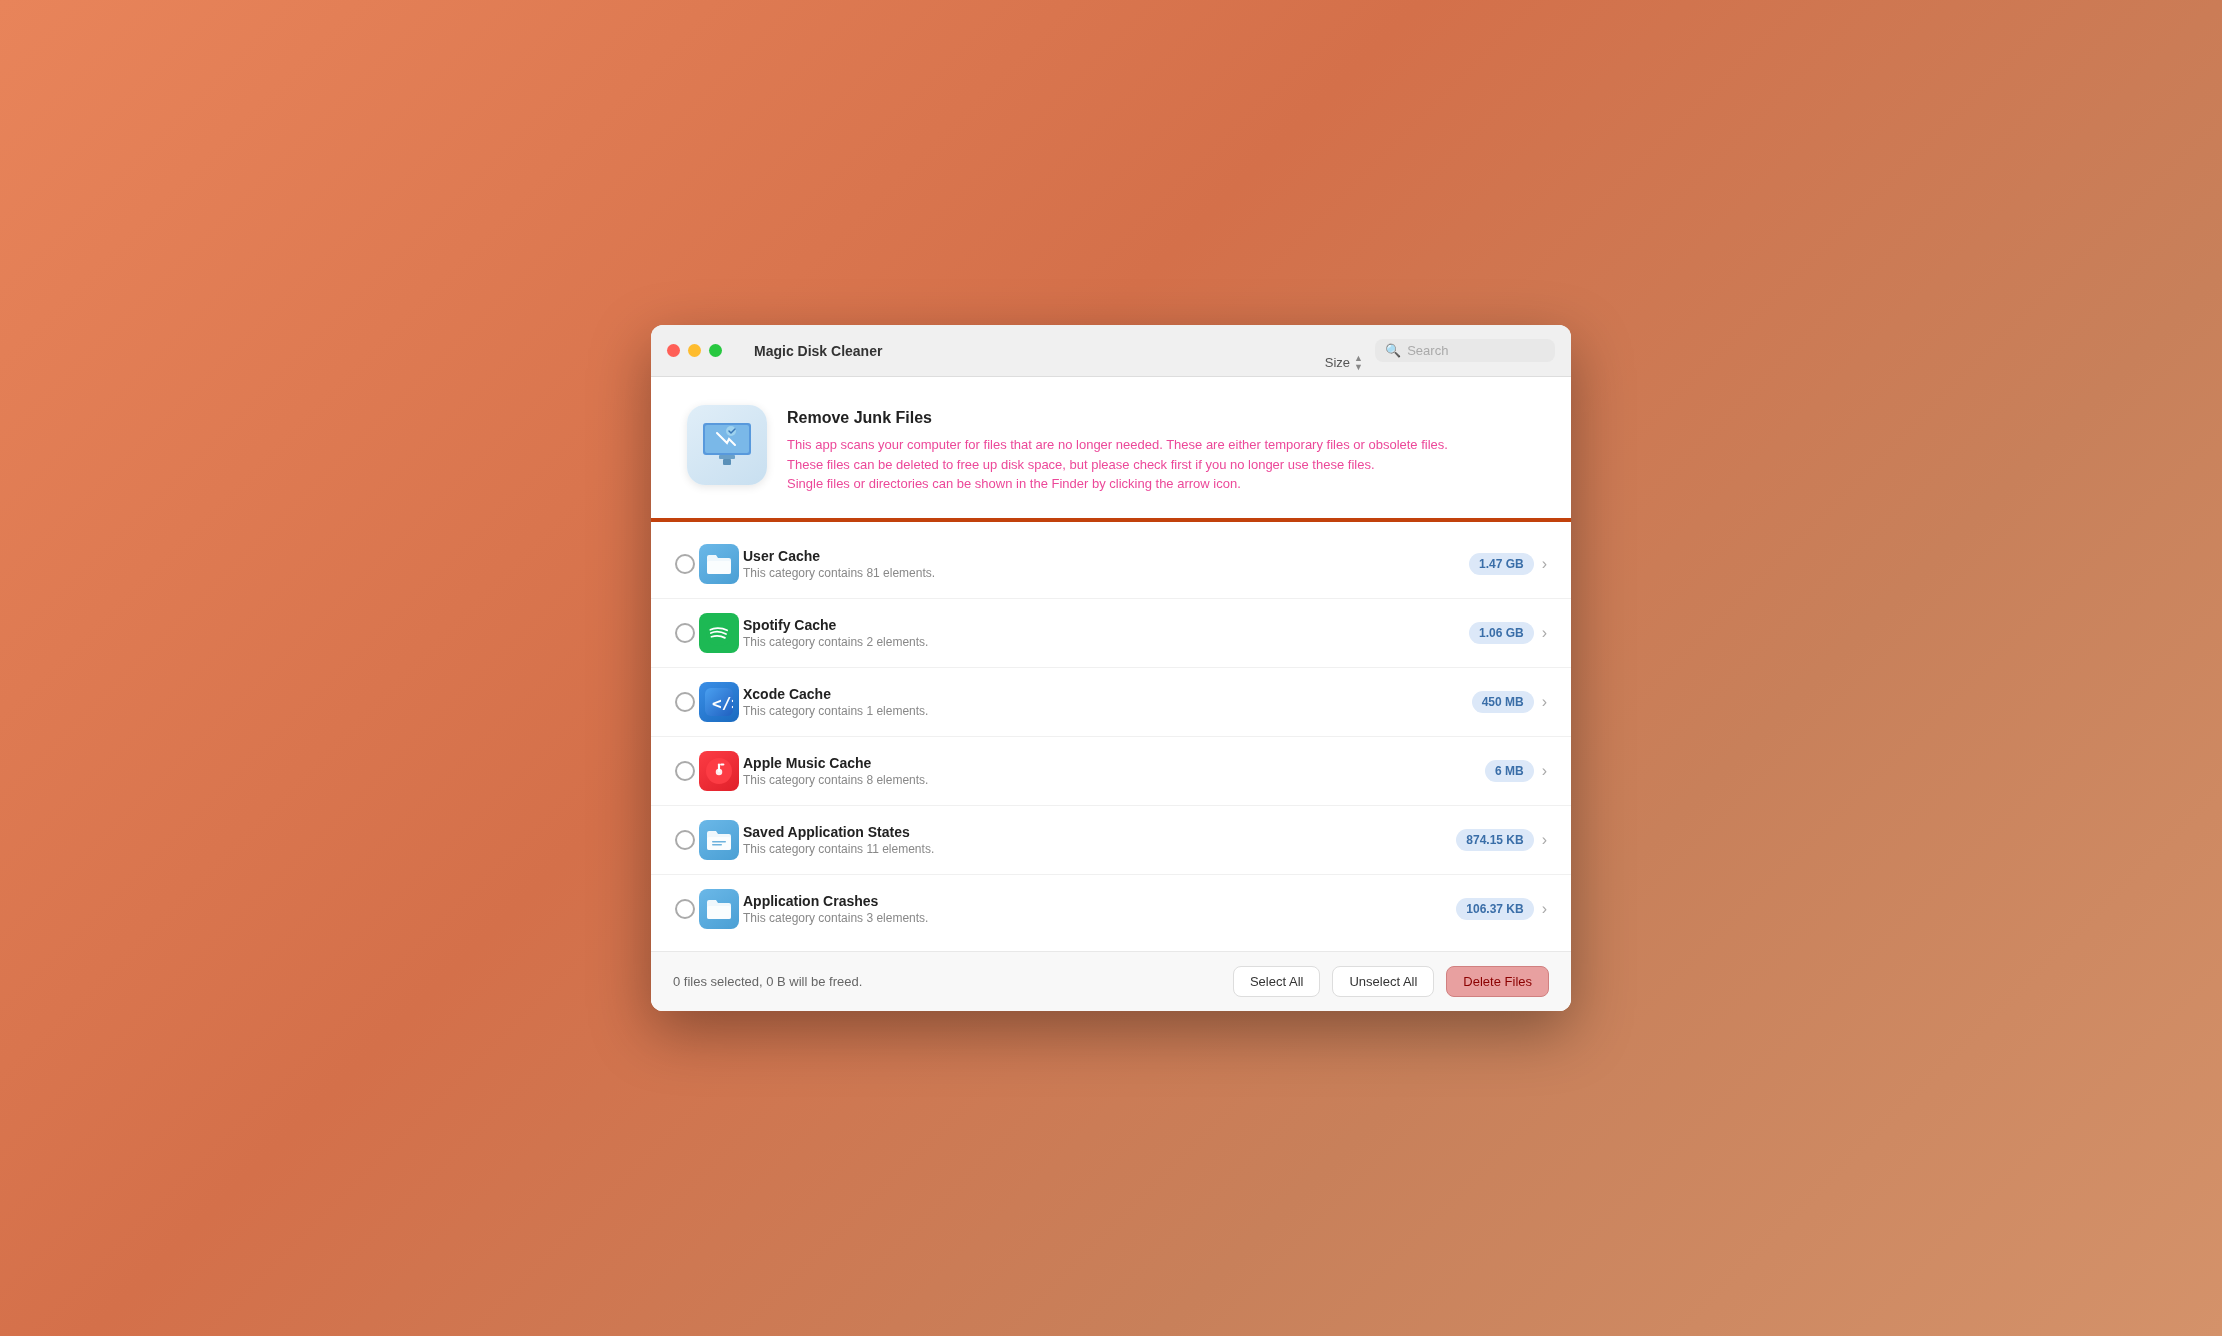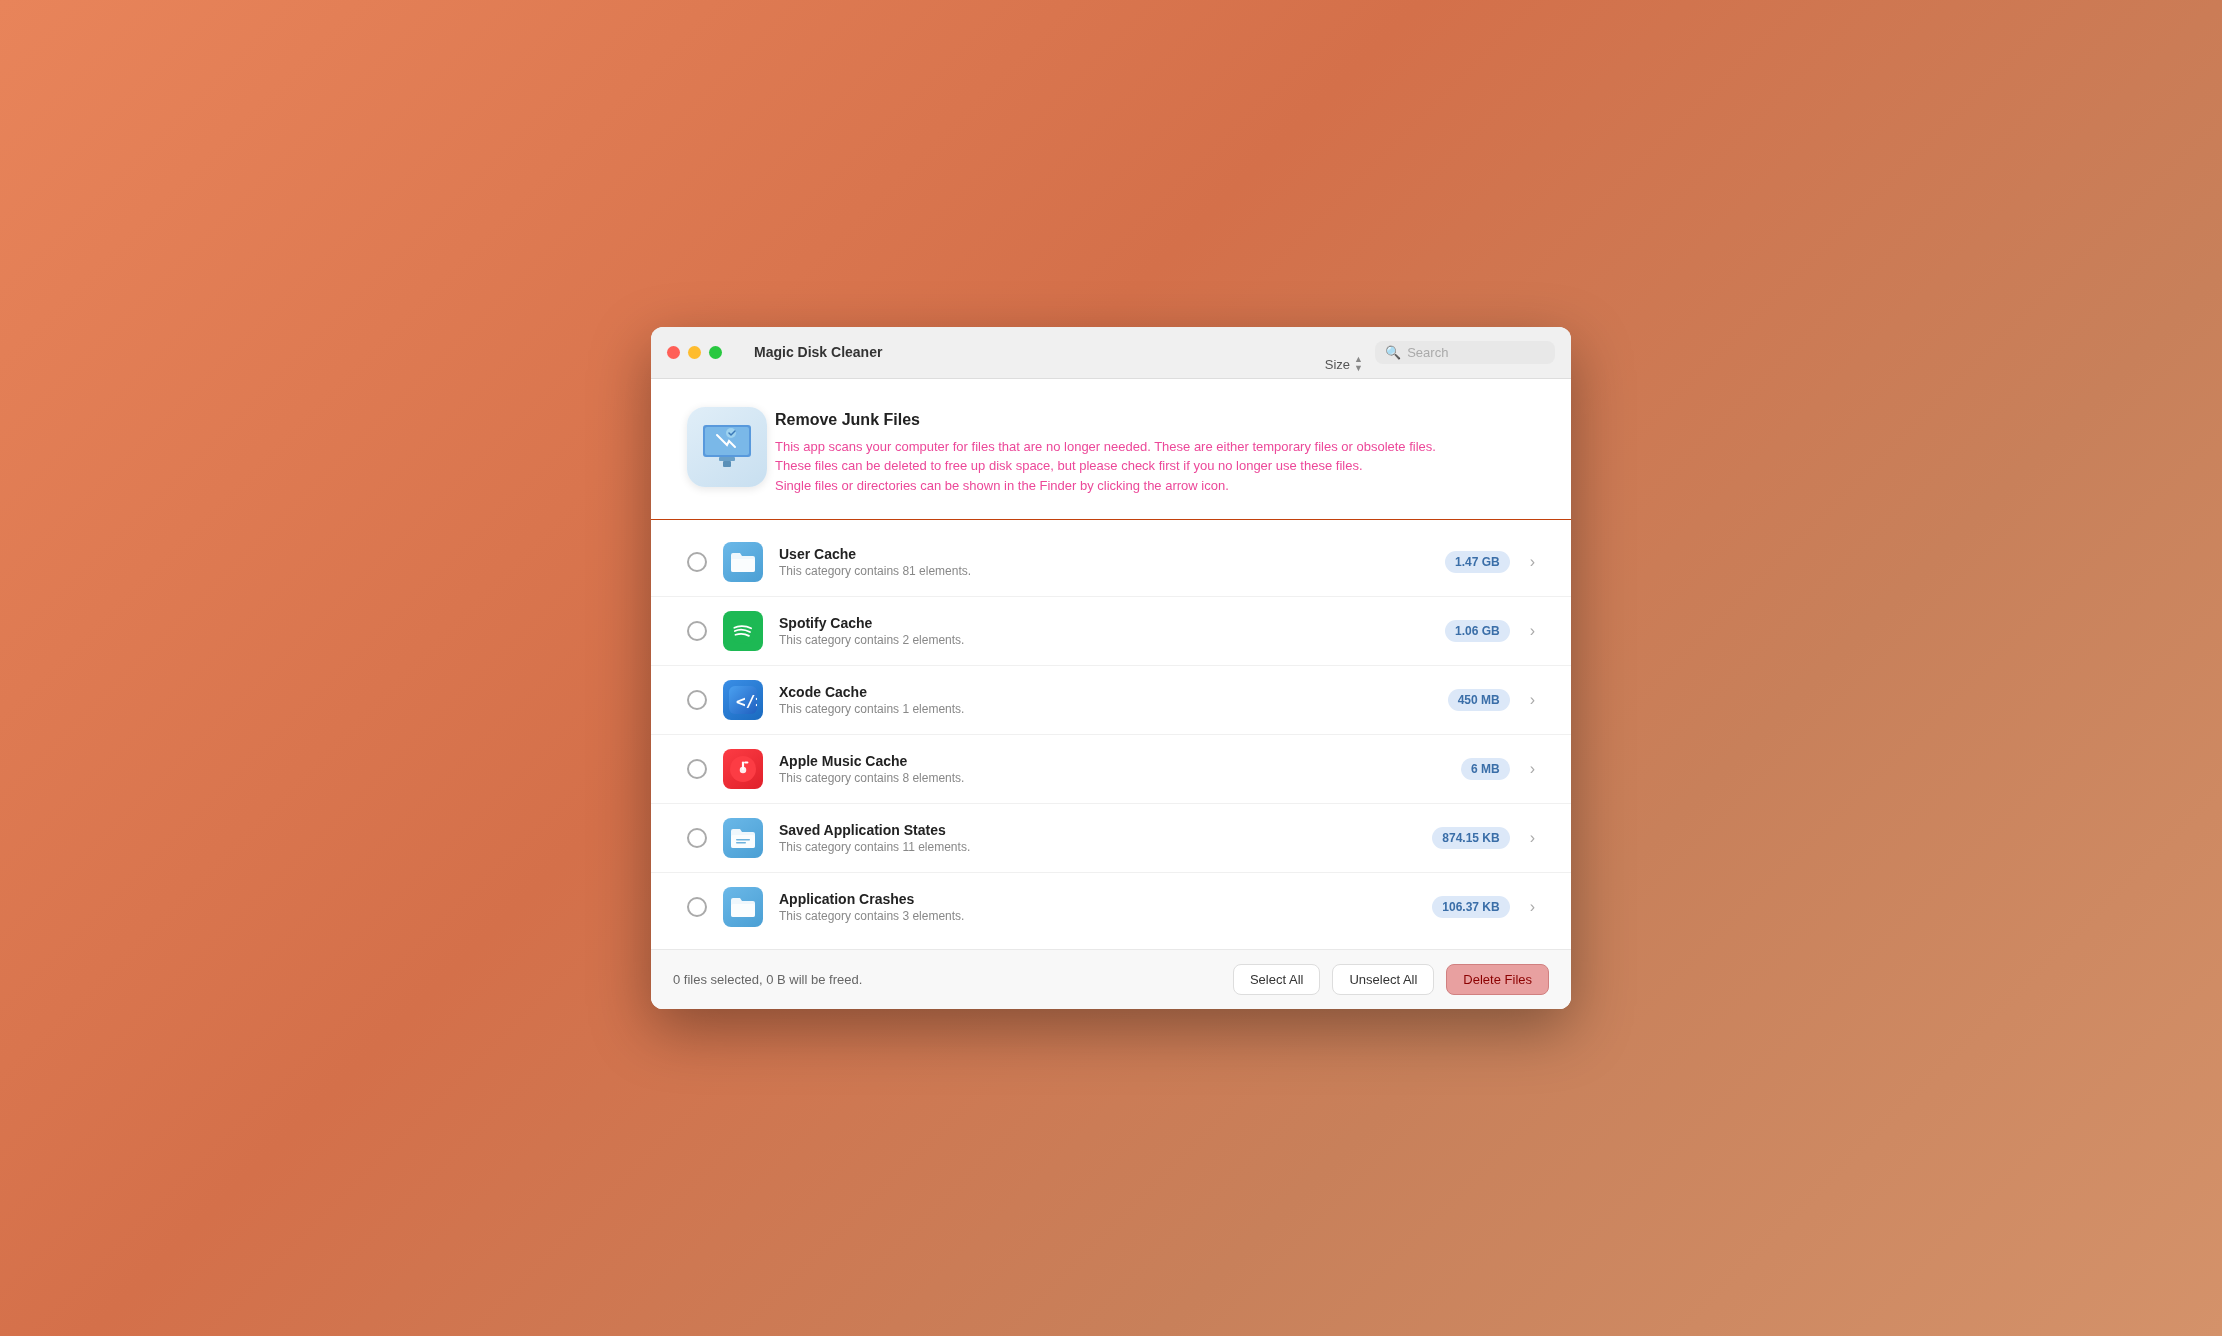--- a/index.html
+++ b/index.html
@@ -111,22 +111,22 @@
       background: #ffffff;
       margin: 0;
       padding: 0;
     }
 
     
     .app-header {
       display: flex;
       align-items: flex-start;
       padding: 28px 23px 24px 36px;
-      gap: 8px;
-      border-bottom: 1px solid #c2410c;
+      gap: 20px;
+      border-bottom: 4px solid #c2410c;
     }
 
     .app-icon-container {
       width: 80px;
       height: 80px;
       background: linear-gradient(145deg, #e0eef8, #c8dff0);
       border-radius: 18px;
       display: flex;
       align-items: center;
       justify-content: center;
@@ -158,23 +158,23 @@
     }
 
     
     .file-list {
       padding: 8px 0;
     }
 
     .file-item {
       display: flex;
       align-items: center;
-      padding: 14px 36px;
+      padding: 14px 24px;
       border-bottom: 1px solid #f0f0f0;
-      gap: 16px;
+      gap: 4px;
       cursor: pointer;
     }
     .file-item:last-child { border-bottom: none; }
 
     .radio-btn {
       width: 20px;
       height: 20px;
       border-radius: 50%;
       border: 2px solid #aaa;
       flex-shrink: 0;

